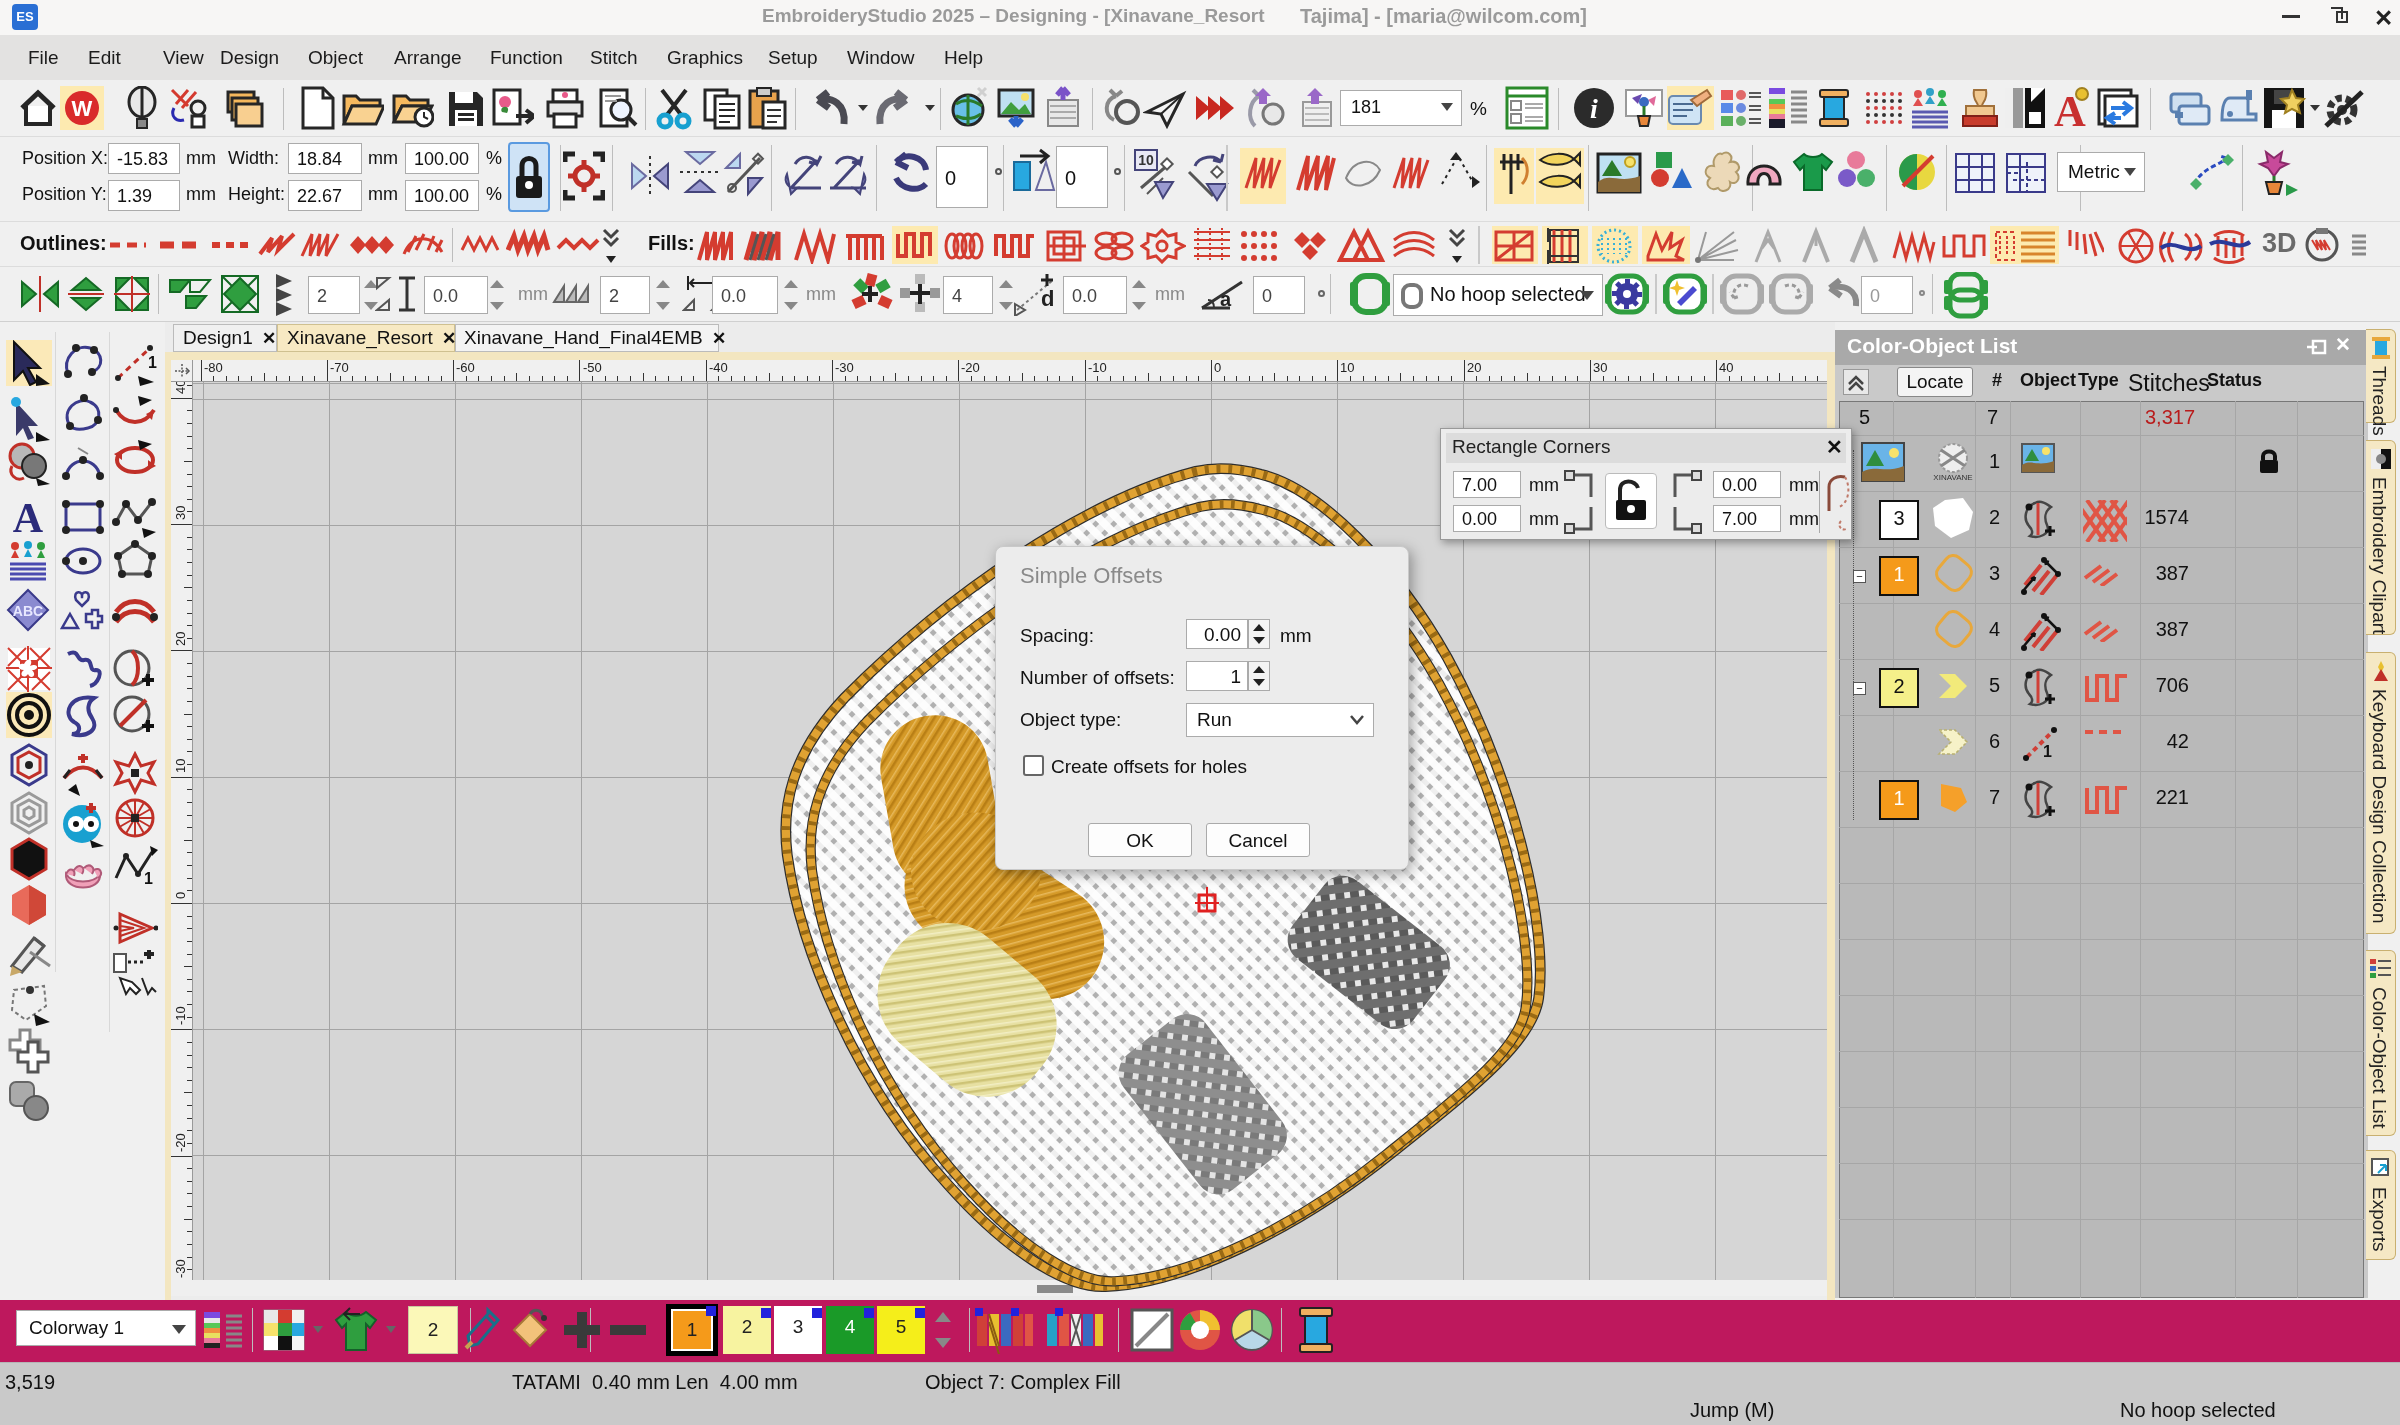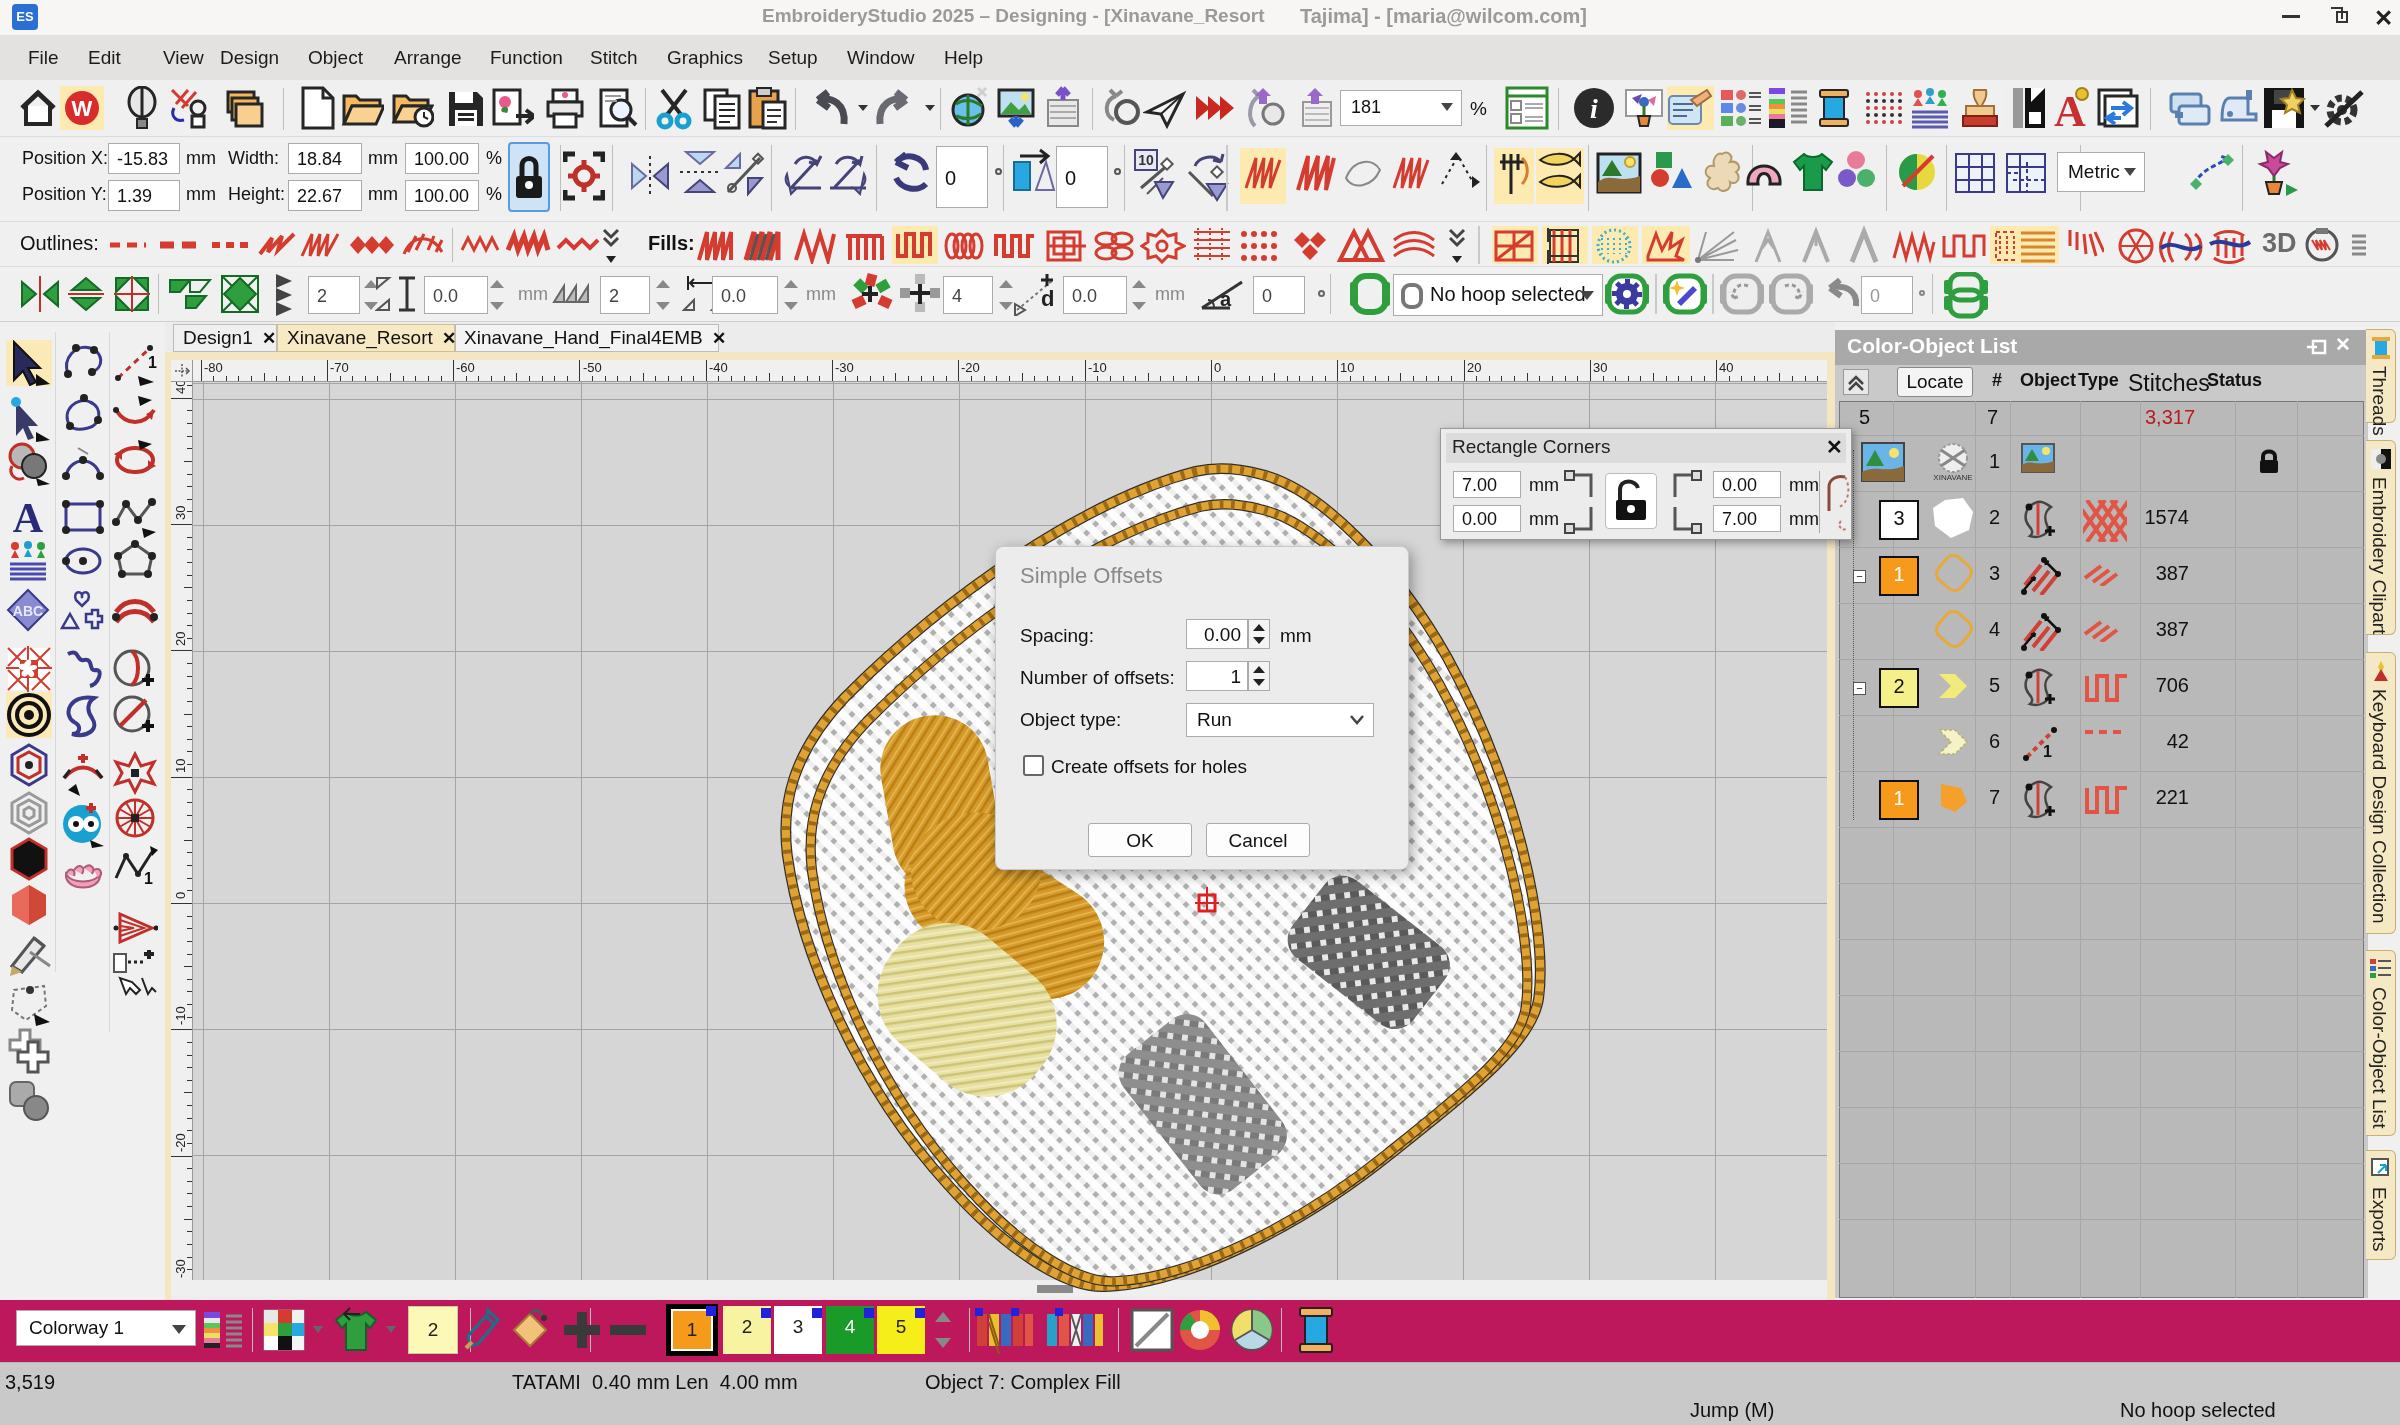--- a/index.html
+++ b/index.html
@@ -462,21 +462,21 @@
     <path d="M38 6 L44 12 L38 18 L32 12 Z" fill="#4ab06a"></path>
   </svg>
 <div class="sep" style="left:2242px;top:145px;height:66px"></div>
 <svg class="abs" style="left:2252px;top:148px;" width="50" height="56" viewBox="0 0 50 56">
     <path d="M14 4 L22 10 L30 4 L28 14 L36 16 L28 20 L22 28 L16 20 L8 16 L16 14 Z" fill="#c84a9a" stroke="#8a2a6a" stroke-width="2"></path>
     <path d="M22 28 V34" stroke="#2a7a2a" stroke-width="3"></path>
     <path d="M14 34 H30 L27 46 H17 Z" fill="#e8873a" stroke="#222" stroke-width="2"></path>
     <path d="M34 36 L46 42 L34 48 Z" fill="#2a9a4a"></path>
   </svg>
 <div class="abs" style="left:0;top:222px;width:2400px;height:45px;background:#f0f0f0;border-bottom:1px solid #dcdcdc"></div>
-<div class="abs" style="left:20px;top:232px;font-size:20px;font-weight:normal;color:#111">Outlines:</div>
+<div class="abs" style="left:20px;top:232px;font-size:20px;font-weight:bold;color:#111">Outlines:</div>
 <div class="abs" style="left:648px;top:232px;font-size:20px;font-weight:bold;color:#111">Fills:</div>
 <svg class="abs" style="left:108px;top:226px;" width="46" height="38" viewBox="0 0 46 38">
     <path d="M2 19 H38" stroke="#d43c30" stroke-width="5" stroke-dasharray="10 7"></path>
   </svg>
 <svg class="abs" style="left:158px;top:226px;" width="48" height="38" viewBox="0 0 48 38">
     <path d="M2 19 H42" stroke="#d43c30" stroke-width="7" stroke-dasharray="14 8"></path>
   </svg>
 <svg class="abs" style="left:210px;top:226px;" width="44" height="38" viewBox="0 0 44 38">
     <path d="M2 19 H40" stroke="#d43c30" stroke-width="6" stroke-dasharray="8 6"></path>
   </svg>

